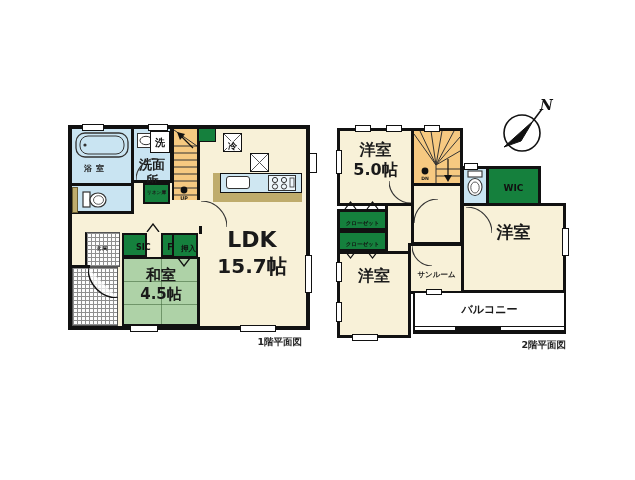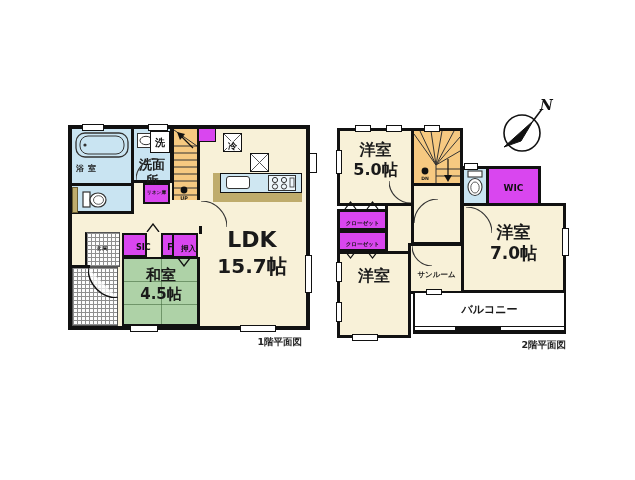--- a/index.html
+++ b/index.html
@@ -6,21 +6,21 @@
   body{
     width:635px;height:480px;position:relative;overflow:hidden;
     background:#ffffff;
     font-family:"DejaVu Sans","Liberation Sans",sans-serif;
     color:#111;
   }
   .abs{position:absolute;box-sizing:border-box;}
   .room{border:3px solid #111;}
   .cream{background:#f8f1d8;}
   .water{background:#c9e4f2;}
-  .pinkroom{background:#d946ef;}
+  .pinkroom{background:#15803d;}
   .orange{background:#f6c981;}
   .lbl{position:absolute;text-align:center;line-height:1.25;font-weight:bold;color:#1a1a1a;box-sizing:border-box;}
   .win{position:absolute;background:#fff;border:1px solid #111;box-sizing:border-box;z-index:6;}
   .wall{position:absolute;background:#111;z-index:5;}
   .hatch{
     background-color:#fdfdfd;
     background-image:
       repeating-linear-gradient(0deg,#8f8f8f 0 1px,transparent 1px 4px),
       repeating-linear-gradient(90deg,#8f8f8f 0 1px,transparent 1px 4px);
     border:1px solid #555;
@@ -46,21 +46,21 @@
 <body>
 
 <div class="abs cream" style="left:68px;top:125px;width:242px;height:205px;border:4px solid #111;"></div>
 
 <div class="abs water" style="left:72px;top:129px;width:62px;height:57px;border-right:3px solid #111;border-bottom:3px solid #111;"></div>
 <svg class="abs" style="left:75px;top:132px;" width="54" height="26" viewBox="0 0 54 26">
   <rect x="1" y="1" width="52" height="24" rx="9" fill="none" stroke="#333" stroke-width="1.3"></rect>
   <rect x="5" y="4" width="44" height="18" rx="8" fill="none" stroke="#333" stroke-width="1"></rect>
   <circle cx="10" cy="13" r="1.6" fill="#333"></circle>
 </svg>
-<div class="lbl" style="left:60px;top:164px;width:56px;font-size:8px;letter-spacing:4px;">浴室</div>
+<div class="lbl" style="left:68px;top:164px;width:56px;font-size:8px;letter-spacing:4px;">浴室</div>
 
 <div class="abs water" style="left:72px;top:186px;width:62px;height:28px;border-right:3px solid #111;border-bottom:3px solid #111;"></div>
 <div class="abs tan" style="left:72px;top:187px;width:6px;height:26px;border:1px solid #6b5f33;"></div>
 <svg class="abs" style="left:82px;top:188px;" width="26" height="24" viewBox="0 0 26 24">
   <rect x="1" y="4" width="7" height="15" fill="#fff" stroke="#333" stroke-width="1.2"></rect>
   <ellipse cx="16" cy="12" rx="8" ry="7" fill="#fff" stroke="#333" stroke-width="1.2"></ellipse>
   <ellipse cx="16.5" cy="12" rx="5" ry="4.3" fill="none" stroke="#333" stroke-width="0.8"></ellipse>
 </svg>
 
 <div class="abs water" style="left:134px;top:129px;width:38px;height:54px;border-bottom:3px solid #111;border-right:2px solid #111;"></div>
@@ -208,21 +208,20 @@
 </svg>
 
 <div class="abs room pinkroom" style="left:486px;top:166px;width:55px;height:40px;text-align:center;line-height:34px;"><span style="font-size:9px;font-weight:bold;">WIC</span></div>
 
 <div class="abs room cream" style="left:461px;top:203px;width:105px;height:90px;"></div>
 <svg class="arc" style="left:466px;top:207px;" width="26" height="26" viewBox="0 0 26 26">
   <path d="M0 26 A26 26 0 0 1 26 0" transform="rotate(90 13 13)" fill="none" stroke="#333" stroke-width="1.1"></path>
 </svg>
 <div class="lbl" style="left:461px;top:222px;width:105px;font-size:17px;">
   <div>洋室</div>
-  <div>7.0帖</div>
 </div>
 
 <div class="abs" style="left:413px;top:291px;width:153px;height:43px;background:#fff;border:2px solid #111;"></div>
 <div class="lbl" style="left:413px;top:303px;width:153px;font-size:11px;">バルコニー</div>
 <div class="abs" style="left:415px;top:326px;width:149px;height:6px;border-top:1px solid #111;border-bottom:2px solid #111;"></div>
 <div class="wall" style="left:455px;top:327px;width:46px;height:5px;"></div>
 
 <div class="win" style="left:355px;top:124.5px;width:16px;height:7px;"></div>
 <div class="win" style="left:386px;top:124.5px;width:16px;height:7px;"></div>
 <div class="win" style="left:424px;top:124.5px;width:16px;height:7px;"></div>

